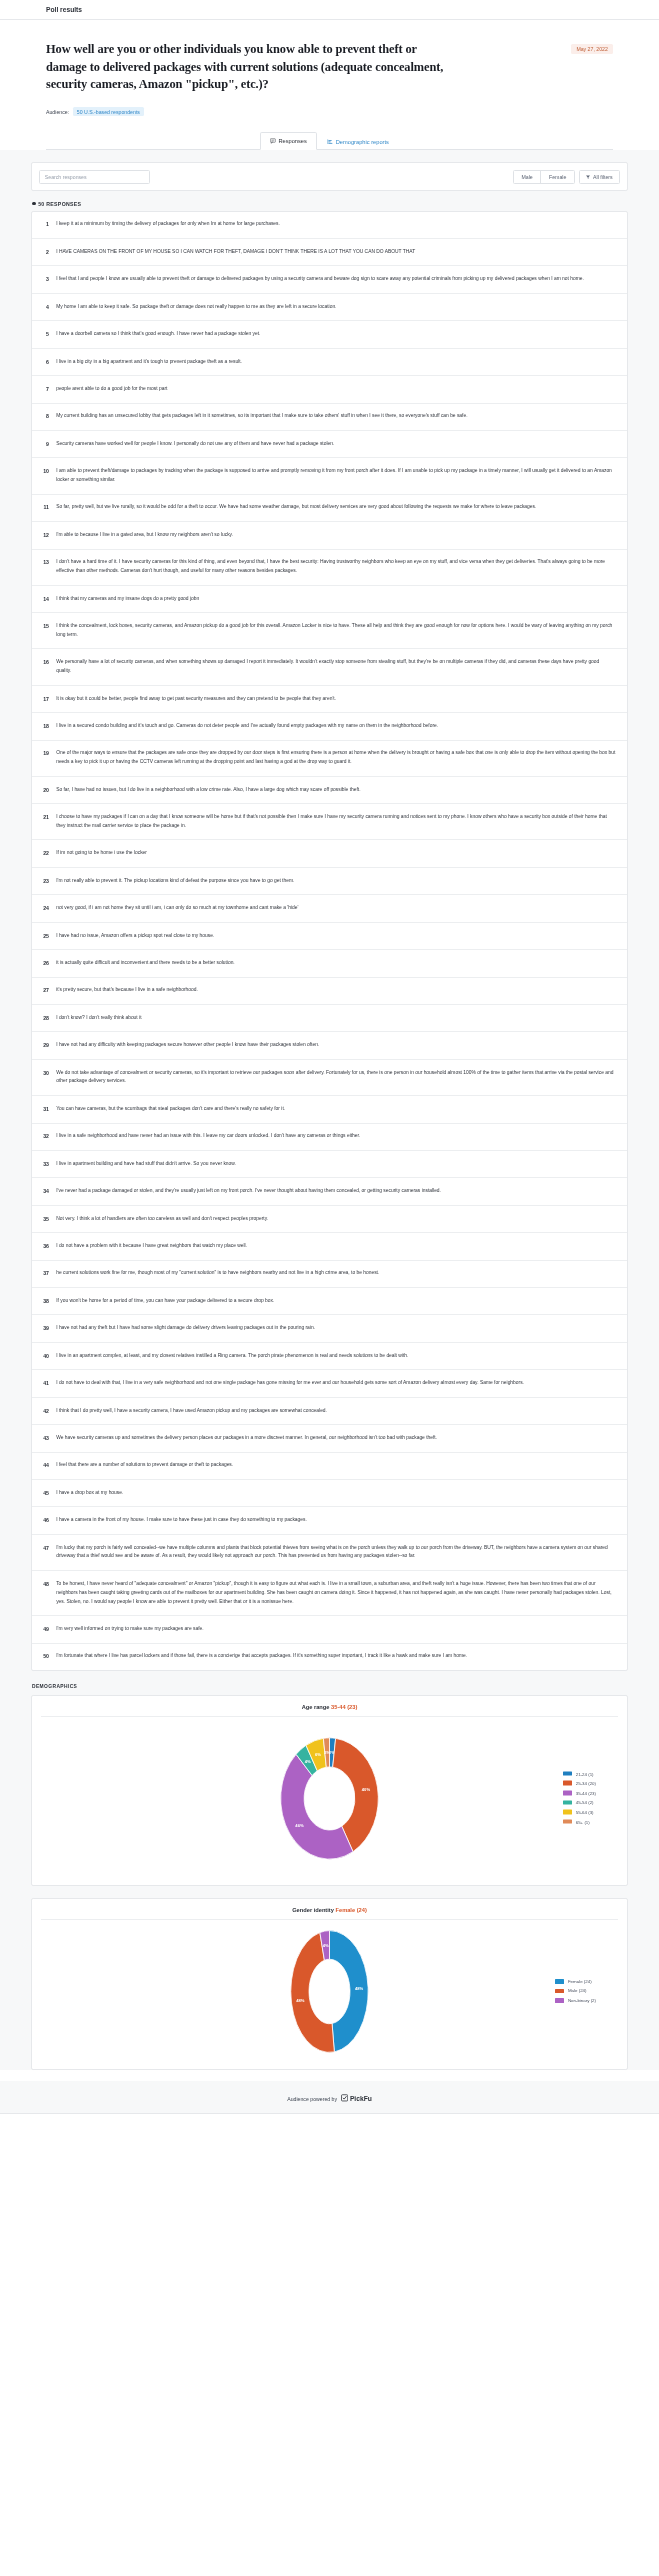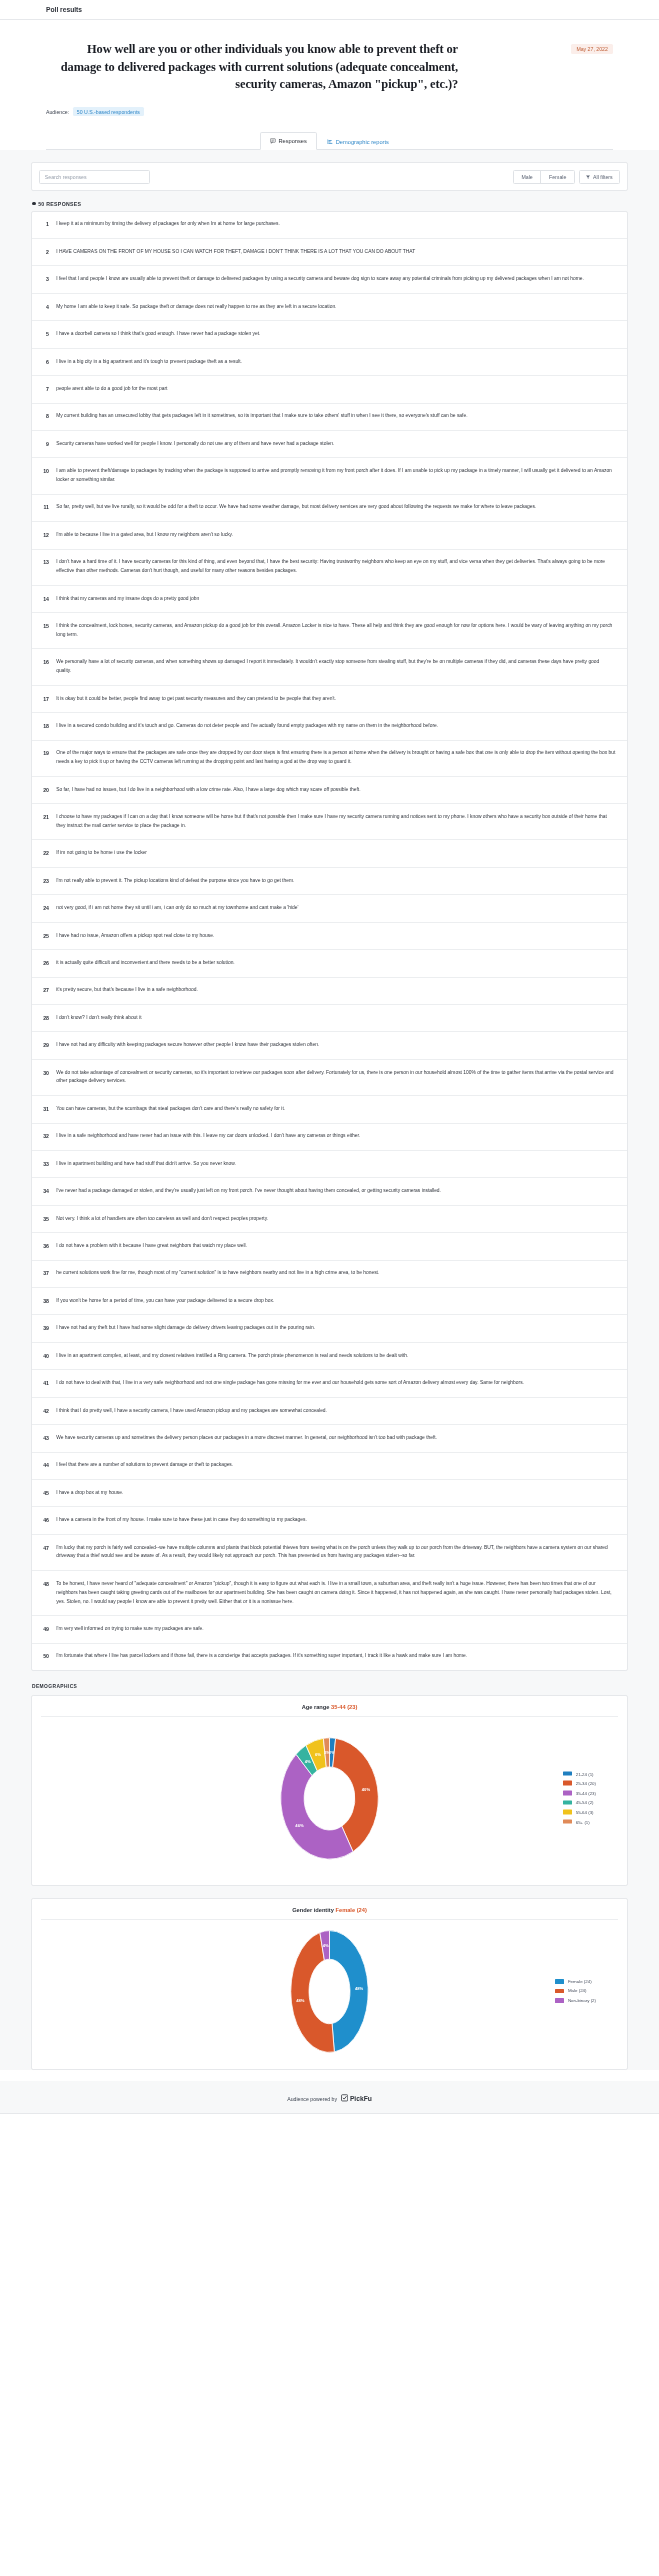--- a/index.html
+++ b/index.html
@@ -18,21 +18,20 @@
     padding-left: 46px;
   }
   .topbar-title {
     font-size: 6.7px;
     font-weight: bold;
     color: #2c3038;
   }
   .header {
     padding: 21.6px 46px 0 46px;
     position: relative;
-    text-align: right;
   }
   .q-title {
     font-family: "Liberation Serif", serif;
     font-size: 12.4px;
     font-weight: bold;
     line-height: 1.42;
     color: #1a1d24;
     max-width: 412px;
     letter-spacing: -0.1px;
   }

